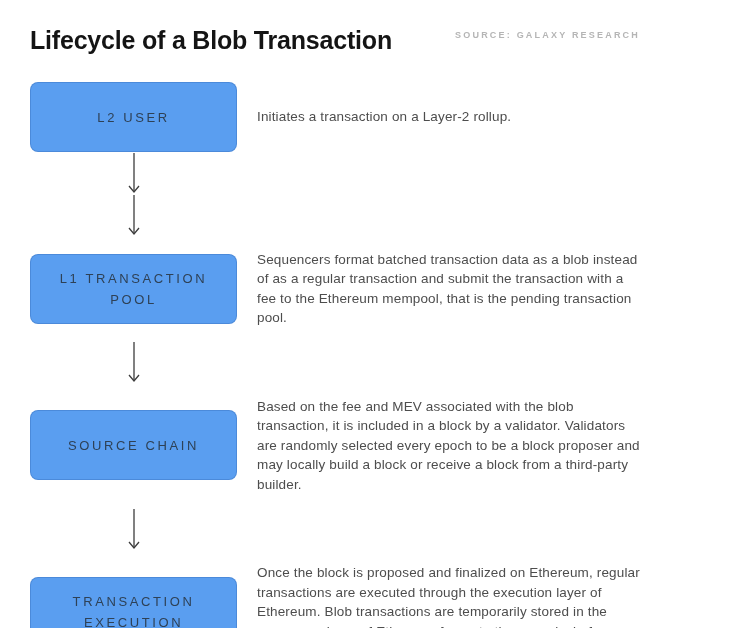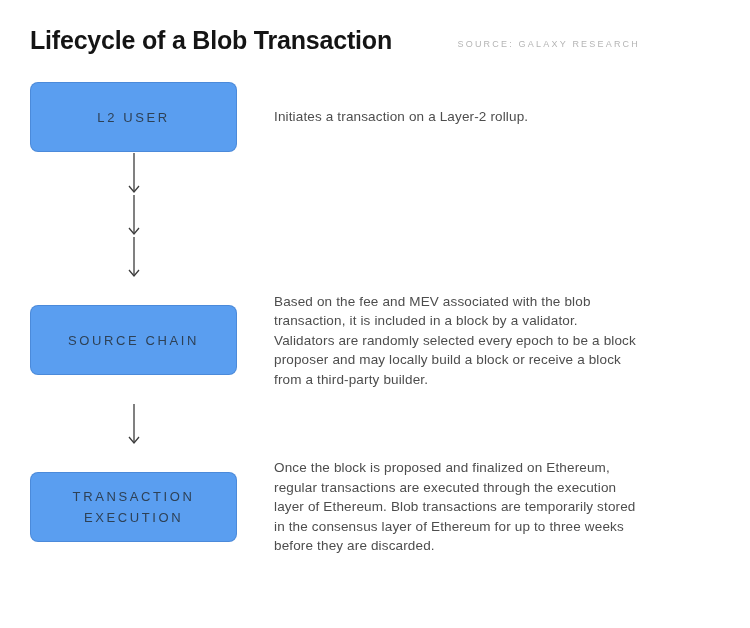--- a/index.html
+++ b/index.html
@@ -19,24 +19,24 @@
   }
   .title {
     font-size: 25px;
     font-weight: 700;
     color: var(--title, #141414);
     letter-spacing: -0.2px;
     line-height: 28px;
   }
   .source {
     font-size: 9px;
-    font-weight: 400;
+    font-weight: 700;
     letter-spacing: 2.2px;
     color: var(--source, #b5b5b5);
-    margin-bottom: 5px;
+    margin-bottom: 14px;
     white-space: nowrap;
   }
   .diagram { margin-top: 28px; }
   .row {
     display: flex;
     align-items: center;
   }
   .box {
     width: 207px;
     min-height: 70px;
@@ -53,21 +53,21 @@
   }
   .box-label {
     font-size: 13px;
     font-weight: 500;
     letter-spacing: 2.6px;
     line-height: 21px;
     color: var(--box-label, #2e4156);
   }
   .desc {
     flex: 1;
-    margin-left: 37px;
+    margin-left: 20px;
     font-size: 13.5px;
     line-height: 19.5px;
     letter-spacing: 0.15px;
     color: var(--desc, #4d4d4d);
   }
   .arrow-wrap {
     width: 207px;
     height: 42px;
     display: flex;
     align-items: center;
@@ -102,20 +102,24 @@
 
 
     <div class="arrow-wrap">
       <svg width="14" height="42" viewBox="0 0 14 42">
         <line x1="7" y1="1" x2="7" y2="39" stroke="#3c3c3c" stroke-width="1.3"></line>
         <polyline points="2,34 7,40 12,34" fill="none" stroke="#3c3c3c" stroke-width="1.3"></polyline>
       </svg>
     </div>
 
     <div class="row">
+      <div class="box">
+        <span class="box-label">L1 TRANSACTION POOL</span>
+      </div>
+      <p class="desc">Sequencers format batched transaction data as a blob instead of as a regular transaction and submit the transaction with a fee to the Ethereum mempool, that is the pending transaction pool.</p>
     </div>
 
     <div class="arrow-wrap">
       <svg width="14" height="42" viewBox="0 0 14 42">
         <line x1="7" y1="1" x2="7" y2="39" stroke="#3c3c3c" stroke-width="1.3"></line>
         <polyline points="2,34 7,40 12,34" fill="none" stroke="#3c3c3c" stroke-width="1.3"></polyline>
       </svg>
     </div>
 
     <div class="row">

